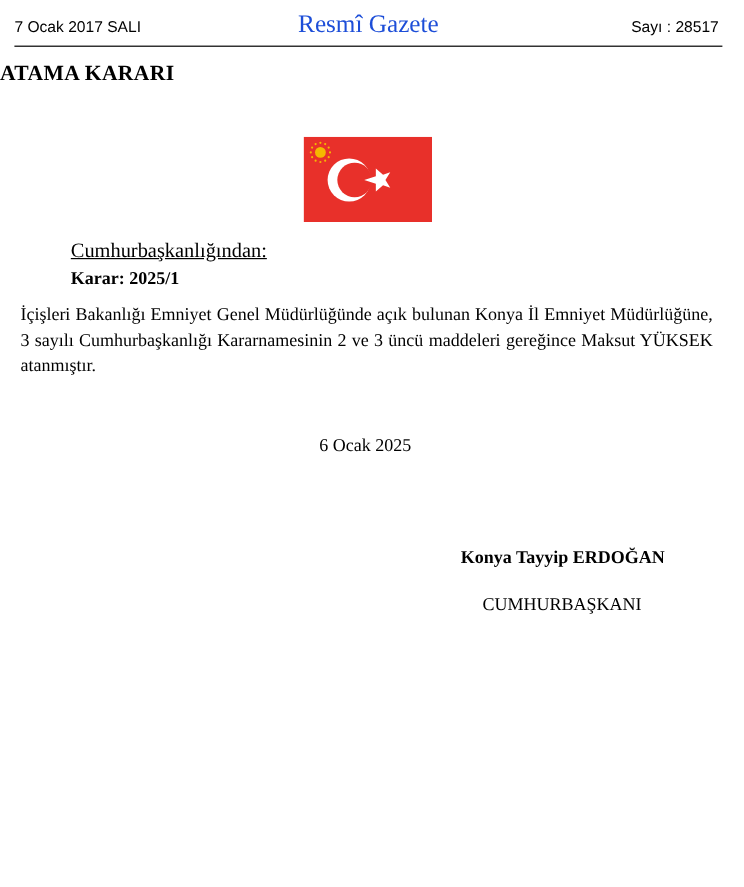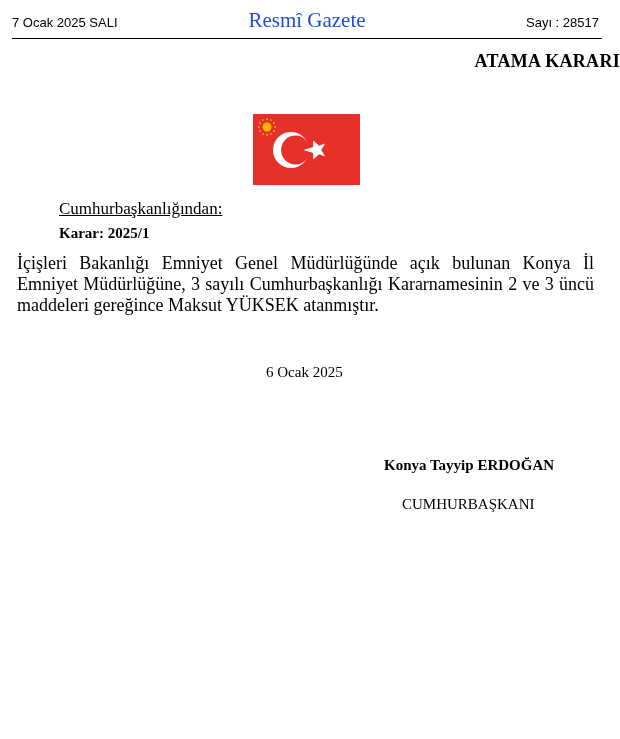--- a/index.html
+++ b/index.html
@@ -2,35 +2,35 @@
 <html><head>
   <meta charset="utf-8">
   <style>
     html, body { margin: 0; padding: 0; background: #ffffff; }
     body { width: 620px; height: 739px; position: relative; overflow: hidden; color: #000; }
     .header { position: absolute; left: 12px; top: 8px; width: 590px; height: 30px; }
     .hdr-date { position: absolute; left: 0; top: 7px; font-family: "Liberation Sans", sans-serif; font-size: 13px; }
     .hdr-title { position: absolute; left: 0; right: 0; top: 0; text-align: center; font-family: "Liberation Serif", serif; font-size: 21px; font-weight: normal; color: #1d4ed8; }
     .hdr-issue { position: absolute; right: 3px; top: 7px; font-family: "Liberation Sans", sans-serif; font-size: 13px; }
     .hdr-rule { position: absolute; left: 12px; top: 38px; width: 590px; height: 0; border-top: 1px solid #000; }
-    .doc-title { position: absolute; left: 0; width: 620px; top: 51px; text-align: right; font-family: "Liberation Serif", serif; font-size: 18px; font-weight: bold; letter-spacing: 0.3px; }
+    .doc-title { position: absolute; left: 0; width: 620px; top: 51px; text-align: left; font-family: "Liberation Serif", serif; font-size: 18px; font-weight: bold; letter-spacing: 0.3px; }
     .flag { position: absolute; left: 253px; top: 114px; width: 107px; height: 71px; }
     .serif { font-family: "Liberation Serif", serif; }
     .issuer { position: absolute; left: 59px; top: 199px; font-size: 17px; text-decoration: underline; text-align: right; }
     .decision { position: absolute; left: 59px; top: 225px; font-size: 15px; font-weight: bold; }
-    .body-text { position: absolute; left: 17px; top: 253px; width: 577px; font-size: 18px; line-height: 21px; text-align: justify; }
+    .body-text { position: absolute; left: 17px; top: 253px; width: 577px; font-size: 15px; line-height: 21px; text-align: justify; }
     .sign-date { position: absolute; left: 266px; top: 364px; font-size: 15px; }
     .signer { position: absolute; left: 384px; top: 457px; font-size: 15px; font-weight: bold; }
     .signer-title { position: absolute; left: 402px; top: 496px; font-size: 15px; }
   </style>
 </head>
 <body>
 
 <div class="header">
-  <span class="hdr-date">7 Ocak 2025 SALI</span>
+  <span class="hdr-date">7 Ocak 2017 SALI</span>
   <div class="hdr-title">Resmî Gazete</div>
   <span class="hdr-issue">Sayı : 28517</span>
 </div>
 <div class="hdr-rule"></div>
 
 <div class="doc-title">ATAMA KARARI</div>
 
 <div class="flag">
   <svg width="107" height="71" viewBox="0 0 107 71">
     <rect x="0" y="0" width="107" height="71" fill="#e8302a"></rect>

